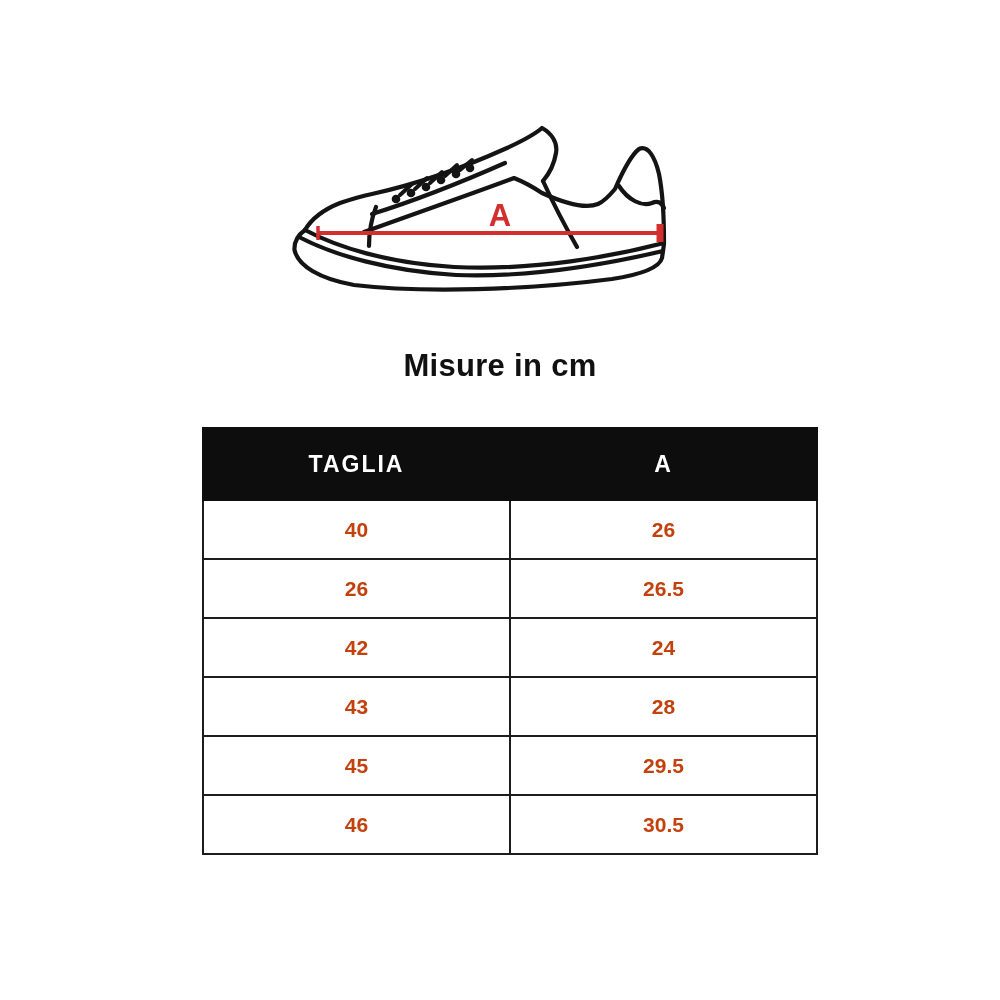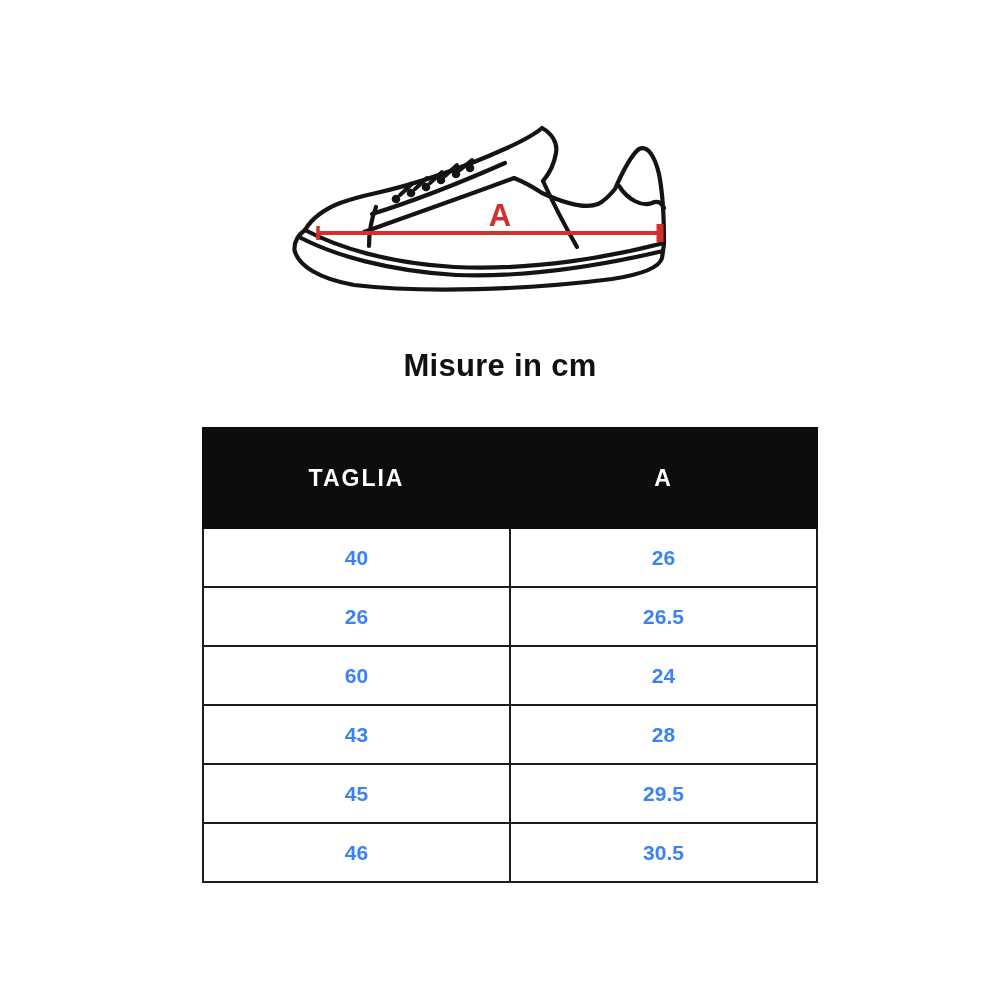--- a/index.html
+++ b/index.html
@@ -34,29 +34,29 @@
   }
   .size-table th{
     height:70px;
     background:#0d0d0d;
     color:#ffffff;
     font-size:23px;
     font-weight:bold;
     letter-spacing:2px;
     text-align:center;
     border:2px solid #0d0d0d;
-    padding:14px;
+    padding:0;
   }
   .size-table td{
     height:57px;
     border:2px solid #1d1d1d;
     text-align:center;
     font-size:21px;
     font-weight:bold;
-    color:#3b82f6;
+    color:#c2410c;
     padding:0;
   }
   .size-table col{width:50%;}
 </style>
 </head>
 <body>
 
 <div class="canvas">
 
   <svg class="shoe-diagram" viewBox="0 0 380 190">
@@ -116,21 +116,21 @@
     <tbody>
       <tr>
         <td>40</td>
         <td>26</td>
       </tr>
       <tr>
         <td>26</td>
         <td>26.5</td>
       </tr>
       <tr>
-        <td>60</td>
+        <td>42</td>
         <td>24</td>
       </tr>
       <tr>
         <td>43</td>
         <td>28</td>
       </tr>
       <tr>
         <td>45</td>
         <td>29.5</td>
       </tr>

